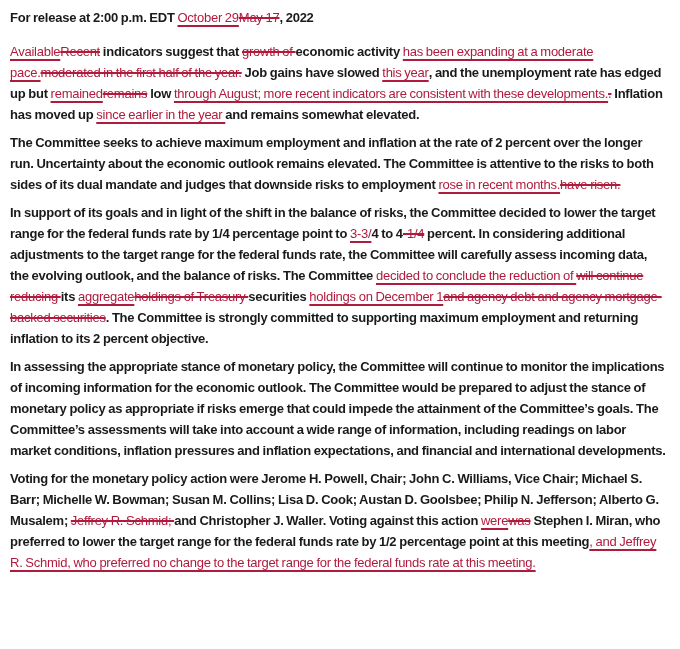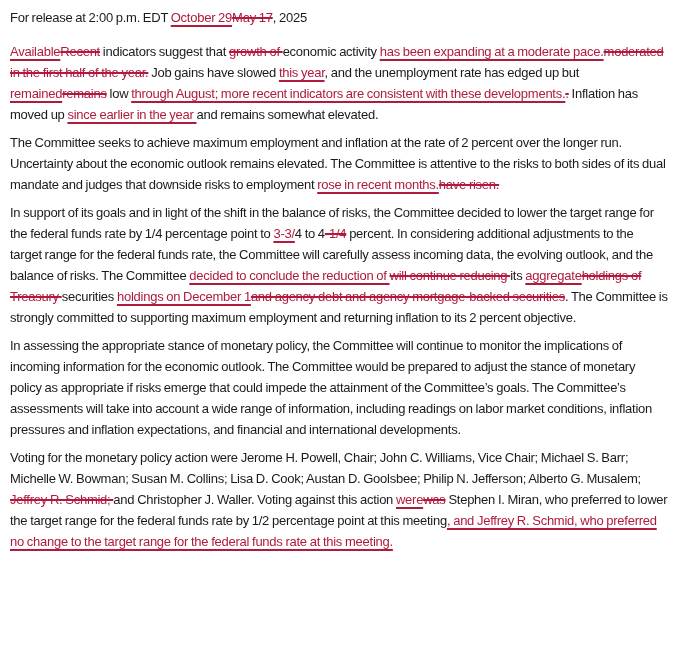--- a/index.html
+++ b/index.html
@@ -17,39 +17,39 @@
     padding:7px 12px 0 10px;
     font-size:13px;
     line-height:21px;
     letter-spacing:-0.25px;
     word-spacing:-0.5px;
     color:var(--ink);
     text-align:left;
   }
   .doc p{margin:0 0 7px 0;}
   .doc p:first-child{margin-bottom:13px;}
-  .run-n{color:var(--ink);}
+  .run-n{color:var(--ink);font-weight:bold;}
   .run-i{
     color:var(--rev);
     text-decoration:underline;
     text-decoration-color:var(--rev);
     text-decoration-thickness:1.5px;
     text-underline-offset:3px;
     margin-top:16px;
   }
   .run-d{
     color:var(--rev);
     text-decoration:line-through;
     text-decoration-color:var(--rev);
     text-decoration-thickness:1.5px;
   }
 </style>
 </head>
 <body>
 
 <div class="doc" id="doc">
-    <p><span class="run-n">For release at 2:00 p.m. EDT </span><span class="run-i">October 29</span><span class="run-d">May 17</span><span class="run-n">, 2025</span></p>
+    <p><span class="run-n">For release at 2:00 p.m. EDT </span><span class="run-i">October 29</span><span class="run-d">May 17</span><span class="run-n">, 2022</span></p>
     <p><span class="run-i">Available</span><span class="run-d">Recent</span><span class="run-n"> indicators suggest that </span><span class="run-d">growth of </span><span class="run-n">economic activity </span><span class="run-i">has been expanding at a moderate pace.</span><span class="run-d">moderated in the first half of the year.</span><span class="run-n"> Job gains have slowed </span><span class="run-i">this year</span><span class="run-n">, and the unemployment rate has edged up but </span><span class="run-i">remained</span><span class="run-d">remains</span><span class="run-n"> low </span><span class="run-i">through August; more recent indicators are consistent with these developments.</span><span class="run-d">.</span><span class="run-n"> Inflation has moved up </span><span class="run-i">since earlier in the year </span><span class="run-n">and remains somewhat elevated.</span></p>
     <p><span class="run-n">The Committee seeks to achieve maximum employment and inflation at the rate of 2 percent over the longer run. Uncertainty about the economic outlook remains elevated. The Committee is attentive to the risks to both sides of its dual mandate and judges that downside risks to employment </span><span class="run-i">rose in recent months.</span><span class="run-d">have risen.</span></p>
     <p><span class="run-n">In support of its goals and in light of the shift in the balance of risks, the Committee decided to lower the target range for the federal funds rate by 1/4 percentage point to </span><span class="run-i">3-3/</span><span class="run-n">4 to 4</span><span class="run-d">-1/4</span><span class="run-n"> percent. In considering additional adjustments to the target range for the federal funds rate, the Committee will carefully assess incoming data, the evolving outlook, and the balance of risks. The Committee </span><span class="run-i">decided to conclude the reduction of </span><span class="run-d">will continue reducing </span><span class="run-n">its </span><span class="run-i">aggregate</span><span class="run-d">holdings of Treasury </span><span class="run-n">securities </span><span class="run-i">holdings on December 1</span><span class="run-d">and agency debt and agency mortgage-backed securities</span><span class="run-n">. The Committee is strongly committed to supporting maximum employment and returning inflation to its 2 percent objective.</span></p>
     <p><span class="run-n">In assessing the appropriate stance of monetary policy, the Committee will continue to monitor the implications of incoming information for the economic outlook. The Committee would be prepared to adjust the stance of monetary policy as appropriate if risks emerge that could impede the attainment of the Committee’s goals. The Committee’s assessments will take into account a wide range of information, including readings on labor market conditions, inflation pressures and inflation expectations, and financial and international developments.</span></p>
     <p><span class="run-n">Voting for the monetary policy action were Jerome H. Powell, Chair; John C. Williams, Vice Chair; Michael S. Barr; Michelle W. Bowman; Susan M. Collins; Lisa D. Cook; Austan D. Goolsbee; Philip N. Jefferson; Alberto G. Musalem; </span><span class="run-d">Jeffrey R. Schmid; </span><span class="run-n">and Christopher J. Waller. Voting against this action </span><span class="run-i">were</span><span class="run-d">was</span><span class="run-n"> Stephen I. Miran, who preferred to lower the target range for the federal funds rate by 1/2 percentage point at this meeting</span><span class="run-i">, and Jeffrey R. Schmid, who preferred no change to the target range for the federal funds rate at this meeting.</span></p>
   </div>
 
 </body></html>

